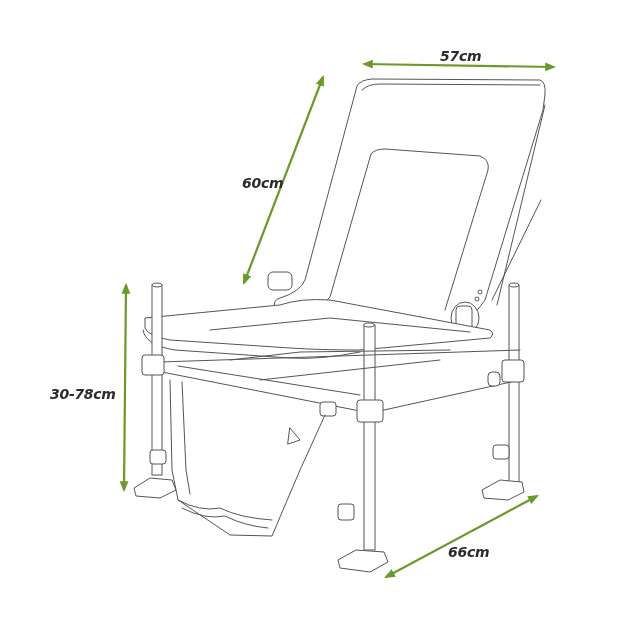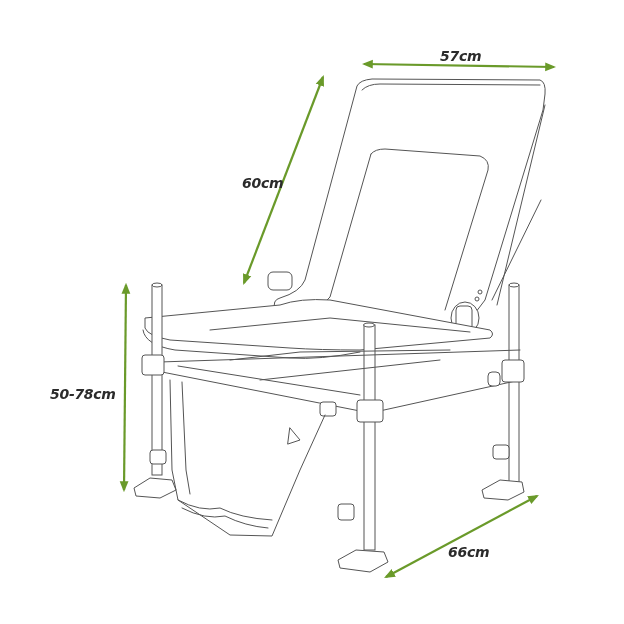--- a/index.html
+++ b/index.html
@@ -89,15 +89,15 @@
       <path class="outline" d="M170,380 L172,470 L178,500 L230,535 L272,536 L300,470 L325,415"></path>
       <path class="outline" d="M182,382 L186,470 L190,494"></path>
       <path class="outline" d="M178,500 Q200,512 220,508 Q240,518 272,520"></path>
       <path class="outline" d="M182,508 Q205,520 225,516 Q245,526 268,528"></path>
       <path class="outline" d="M290,428 L300,440 L288,444 Z"></path>
     </g>
   </svg>
 
   <span class="label" style="left:440px; top:48px;">57cm</span>
   <span class="label" style="left:242px; top:175px;">60cm</span>
-  <span class="label" style="left:50px; top:386px;">50-78cm</span>
+  <span class="label" style="left:50px; top:386px;">30-78cm</span>
   <span class="label" style="left:448px; top:544px;">66cm</span>
 </div>
 
 </body></html>

